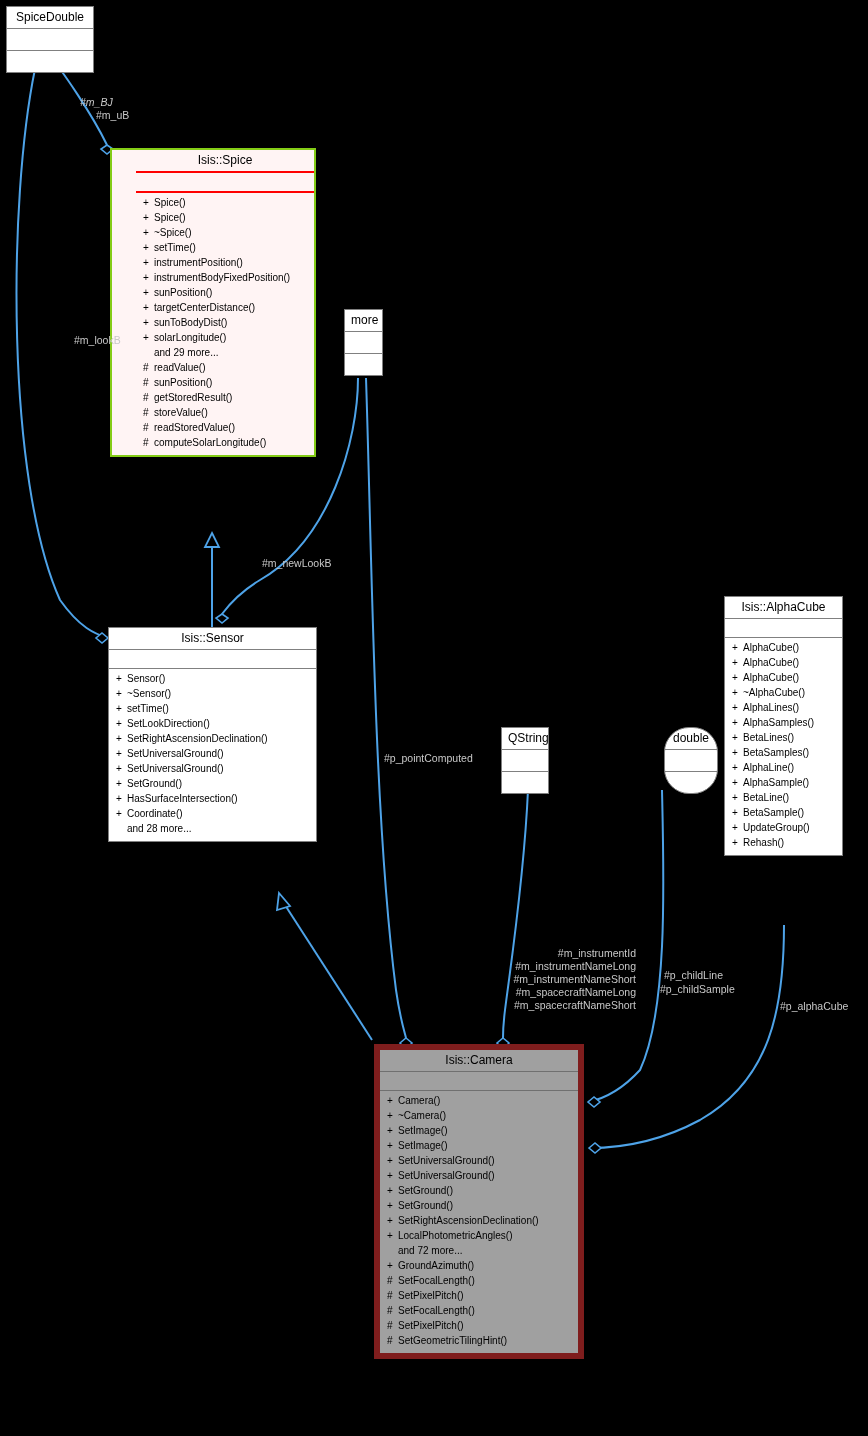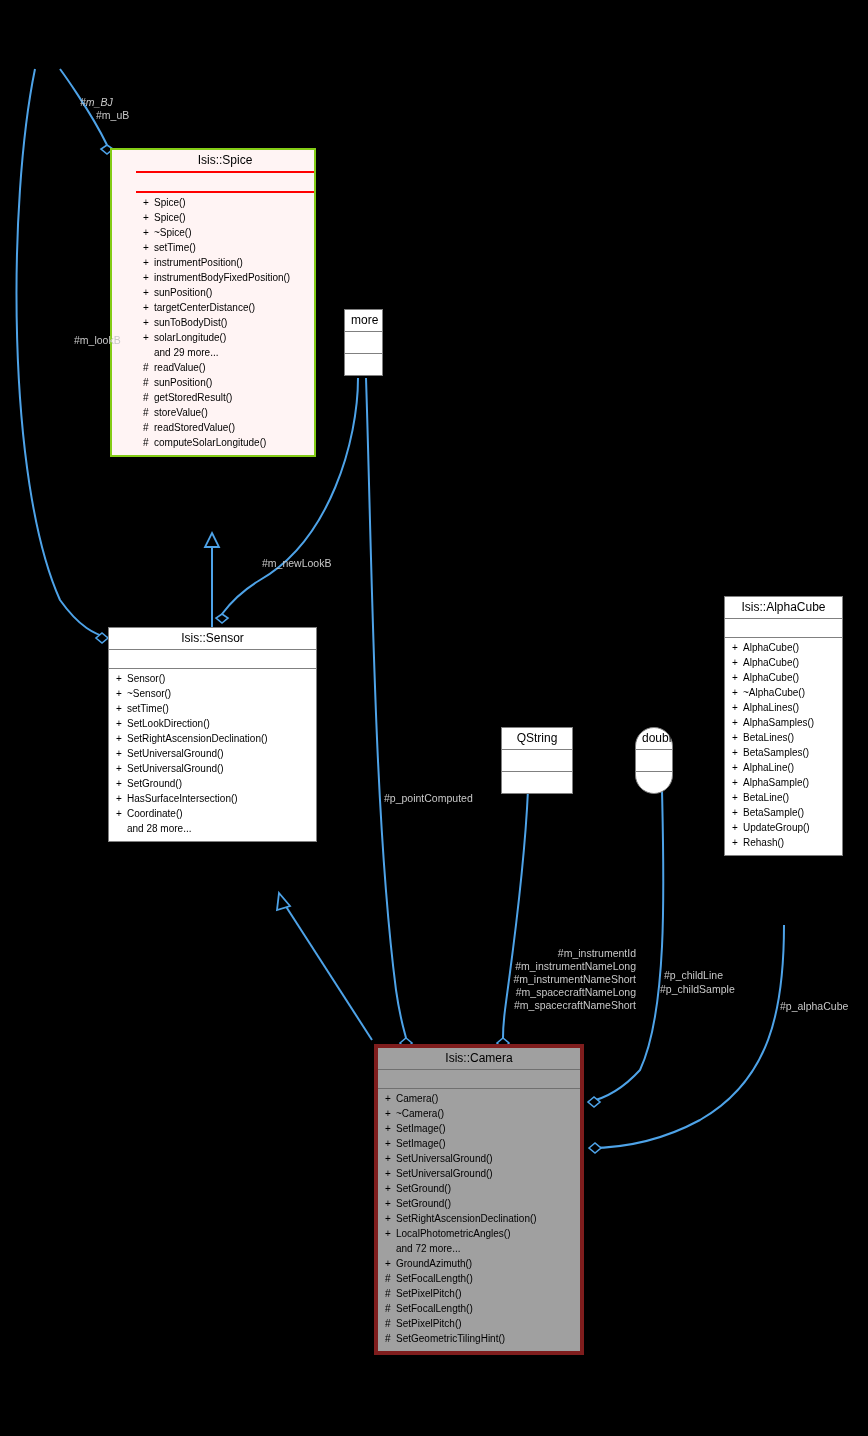--- a/index.html
+++ b/index.html
@@ -61,21 +61,21 @@
     border: 2px solid #84cc16;
     background: #fff4f4;
     padding-left: 24px;
   }
   .node.highlight .title,
   .node.highlight .attrs {
     border-bottom: 2px solid #ff0000;
   }
   .node.grayfill {
     background: #a0a0a0;
-    border: 4px solid #7f1d1d;
+    border: 6px solid #7f1d1d;
   }
   .node.grayfill .title,
   .node.grayfill .attrs {
     border-bottom: 1px solid #707070;
   }
   .node.simple .attrs,
   .node.simple .ops {
     height: 21px;
     min-height: 21px;
   }
@@ -126,20 +126,25 @@
     <path d="M528,790 C524,880 510,970 505,1010 C503,1026 503,1034 503,1038" stroke="#4ea3e8" stroke-width="2" fill="none"></path>
     <polygon points="503,1038 509,1043 503,1049 497,1043" fill="#000000" stroke="#4ea3e8" stroke-width="1.6"></polygon>
 
     <path d="M662,790 C664,880 668,1010 640,1070 C618,1094 598,1100 588,1102" stroke="#4ea3e8" stroke-width="2" fill="none"></path>
     <polygon points="588,1102 594,1097 600,1102 594,1107" fill="#000000" stroke="#4ea3e8" stroke-width="1.6"></polygon>
 
     <path d="M784,925 C784,1010 770,1080 700,1120 C650,1147 608,1148 589,1148" stroke="#4ea3e8" stroke-width="2" fill="none"></path>
     <polygon points="589,1148 595,1143 601,1148 595,1153" fill="#000000" stroke="#4ea3e8" stroke-width="1.6"></polygon>
   </svg>
 
+  <div class="node simple" style="left:6px; top:6px; width:88px;">
+    <div class="title">SpiceDouble</div>
+    <div class="attrs"></div>
+    <div class="ops"></div>
+  </div>
 
   <div class="node highlight" style="left:110px; top:148px; width:206px;">
     <div class="title">Isis::Spice</div>
     <div class="attrs"></div>
     <div class="ops">
         <div class="row"><span class="vis">+</span><span>Spice()</span></div>
         <div class="row"><span class="vis">+</span><span>Spice()</span></div>
         <div class="row"><span class="vis">+</span><span>~Spice()</span></div>
         <div class="row"><span class="vis">+</span><span>setTime()</span></div>
         <div class="row"><span class="vis">+</span><span>instrumentPosition()</span></div>
@@ -175,27 +180,27 @@
         <div class="row"><span class="vis">+</span><span>SetRightAscensionDeclination()</span></div>
         <div class="row"><span class="vis">+</span><span>SetUniversalGround()</span></div>
         <div class="row"><span class="vis">+</span><span>SetUniversalGround()</span></div>
         <div class="row"><span class="vis">+</span><span>SetGround()</span></div>
         <div class="row"><span class="vis">+</span><span>HasSurfaceIntersection()</span></div>
         <div class="row"><span class="vis">+</span><span>Coordinate()</span></div>
         <div class="row"><span class="vis"></span><span>and 28 more...</span></div>
       </div>
   </div>
 
-  <div class="node simple" style="left:501px; top:727px; width:72px;">
+  <div class="node simple" style="left:501px; top:727px; width:48px;">
     <div class="title">QString</div>
     <div class="attrs"></div>
     <div class="ops"></div>
   </div>
 
-  <div class="node simple" style="left:635px; top:727px; width:38px;border-radius:25px;">
+  <div class="node simple" style="left:664px; top:727px; width:54px;border-radius:25px;">
     <div class="title">double</div>
     <div class="attrs"></div>
     <div class="ops"></div>
   </div>
 
   <div class="node" style="left:724px; top:596px; width:119px;">
     <div class="title">Isis::AlphaCube</div>
     <div class="attrs"></div>
     <div class="ops">
         <div class="row"><span class="vis">+</span><span>AlphaCube()</span></div>
@@ -239,21 +244,21 @@
       </div>
   </div>
 
   <div class="edge-label" style="left:80px; top:96px;font-style:italic;">#m_BJ</div>
   <div class="edge-label" style="left:96px; top:109px;">#m_uB</div>
 
   <div class="edge-label" style="left:38px; top:334px;margin-left:36px;">#m_lookB</div>
 
   <div class="edge-label" style="left:262px; top:557px;">#m_newLookB</div>
 
-  <div class="edge-label" style="left:384px; top:752px;margin-top:40px;">#p_pointComputed</div>
+  <div class="edge-label" style="left:384px; top:752px;">#p_pointComputed</div>
 
   <div class="edge-label lab-right" style="left:509px; top:947px; width:127px;">#m_instrumentId</div>
   <div class="edge-label lab-right" style="left:509px; top:960px; width:127px;">#m_instrumentNameLong</div>
   <div class="edge-label lab-right" style="left:509px; top:973px; width:127px;">#m_instrumentNameShort</div>
   <div class="edge-label lab-right" style="left:509px; top:986px; width:127px;">#m_spacecraftNameLong</div>
   <div class="edge-label lab-right" style="left:509px; top:999px; width:127px;">#m_spacecraftNameShort</div>
 
   <div class="edge-label" style="left:664px; top:969px;">#p_childLine</div>
   <div class="edge-label" style="left:660px; top:983px;">#p_childSample</div>
 

